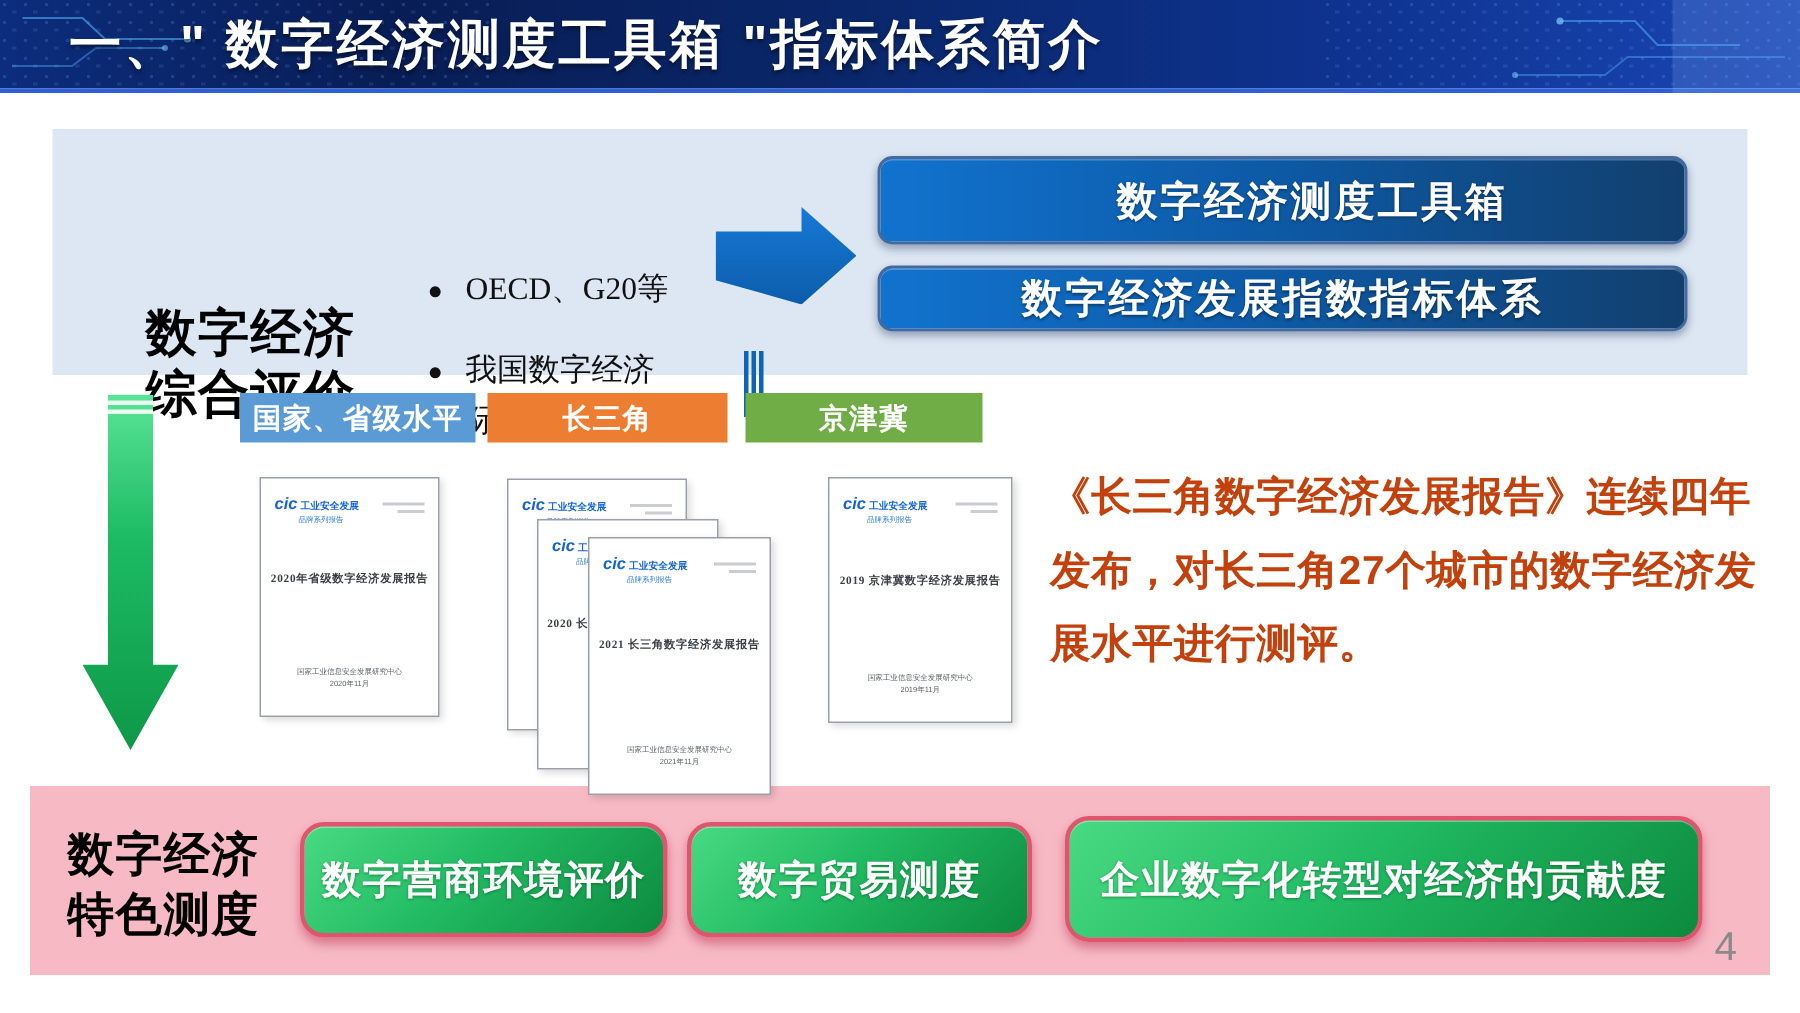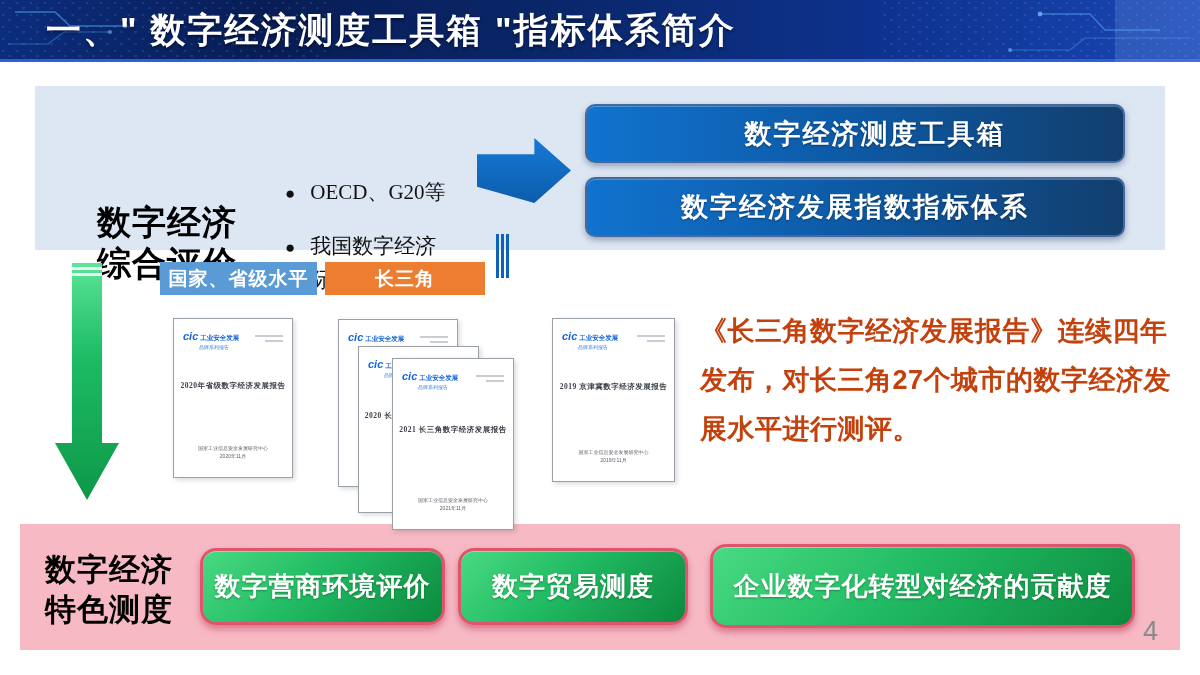--- a/index.html
+++ b/index.html
@@ -51,21 +51,21 @@
   .big-blue-btn {
     position:absolute; left:585px; width:540px; border-radius:10px;
     border:2px solid #44699f;
     background:linear-gradient(90deg,#1173cf 0%,#0d59a4 50%,#123f6e 100%);
     color:#fff; font-size:27px; font-weight:800; letter-spacing:2px;
     display:flex; align-items:center; justify-content:center;
     box-shadow:0 3px 6px rgba(10,30,70,.35), inset 0 1px 0 rgba(255,255,255,.25);
     cursor:pointer; text-shadow:0 1px 2px rgba(0,0,0,.4);
   }
   .bb1 { top:104px; height:59px;padding-left:40px; }
-  .bb2 { top:177px; height:60px; }
+  .bb2 { top:177px; height:44px; }
 
   
   .green-arrow-wrap { position:absolute; left:55px; top:263px; width:64px; height:237px; }
   .green-arrow {
     position:absolute; left:0; top:0; width:64px; height:237px;
     background:linear-gradient(180deg,#5ae497 0%,#1dbb64 40%,#0d9848 100%);
     clip-path:polygon(26.5% 0, 73.5% 0, 73.5% 76%, 100% 76%, 50% 100%, 0 76%, 26.5% 76%);
   }
   .g-stripe { position:absolute; left:17px; width:30px; height:3px; background:#f2fdf6; opacity:.95; }
   .gs1 { top:4px; } .gs2 { top:10px; }
@@ -185,20 +185,21 @@
   <div class="big-blue-btn bb2">数字经济发展指数指标体系</div>
 
   <div class="green-arrow-wrap">
     <div class="green-arrow"></div>
     <div class="g-stripe gs1"></div>
     <div class="g-stripe gs2"></div>
   </div>
 
   <div class="tag tag-orange">长三角</div>
   <div class="tag tag-blue">国家、省级水平</div>
+  <div class="tag tag-green">京津冀</div>
 
   <div class="doc" style="left:173px; top:318px; width:120px; height:160px;">
     <div class="doc-logo">
       <span class="cic">cic</span><span class="logo-l1">工业安全发展</span>
       <div class="logo-l2">品牌系列报告</div>
     </div>
     <div class="doc-ref">
         <i></i>
         <i></i>
       </div>

